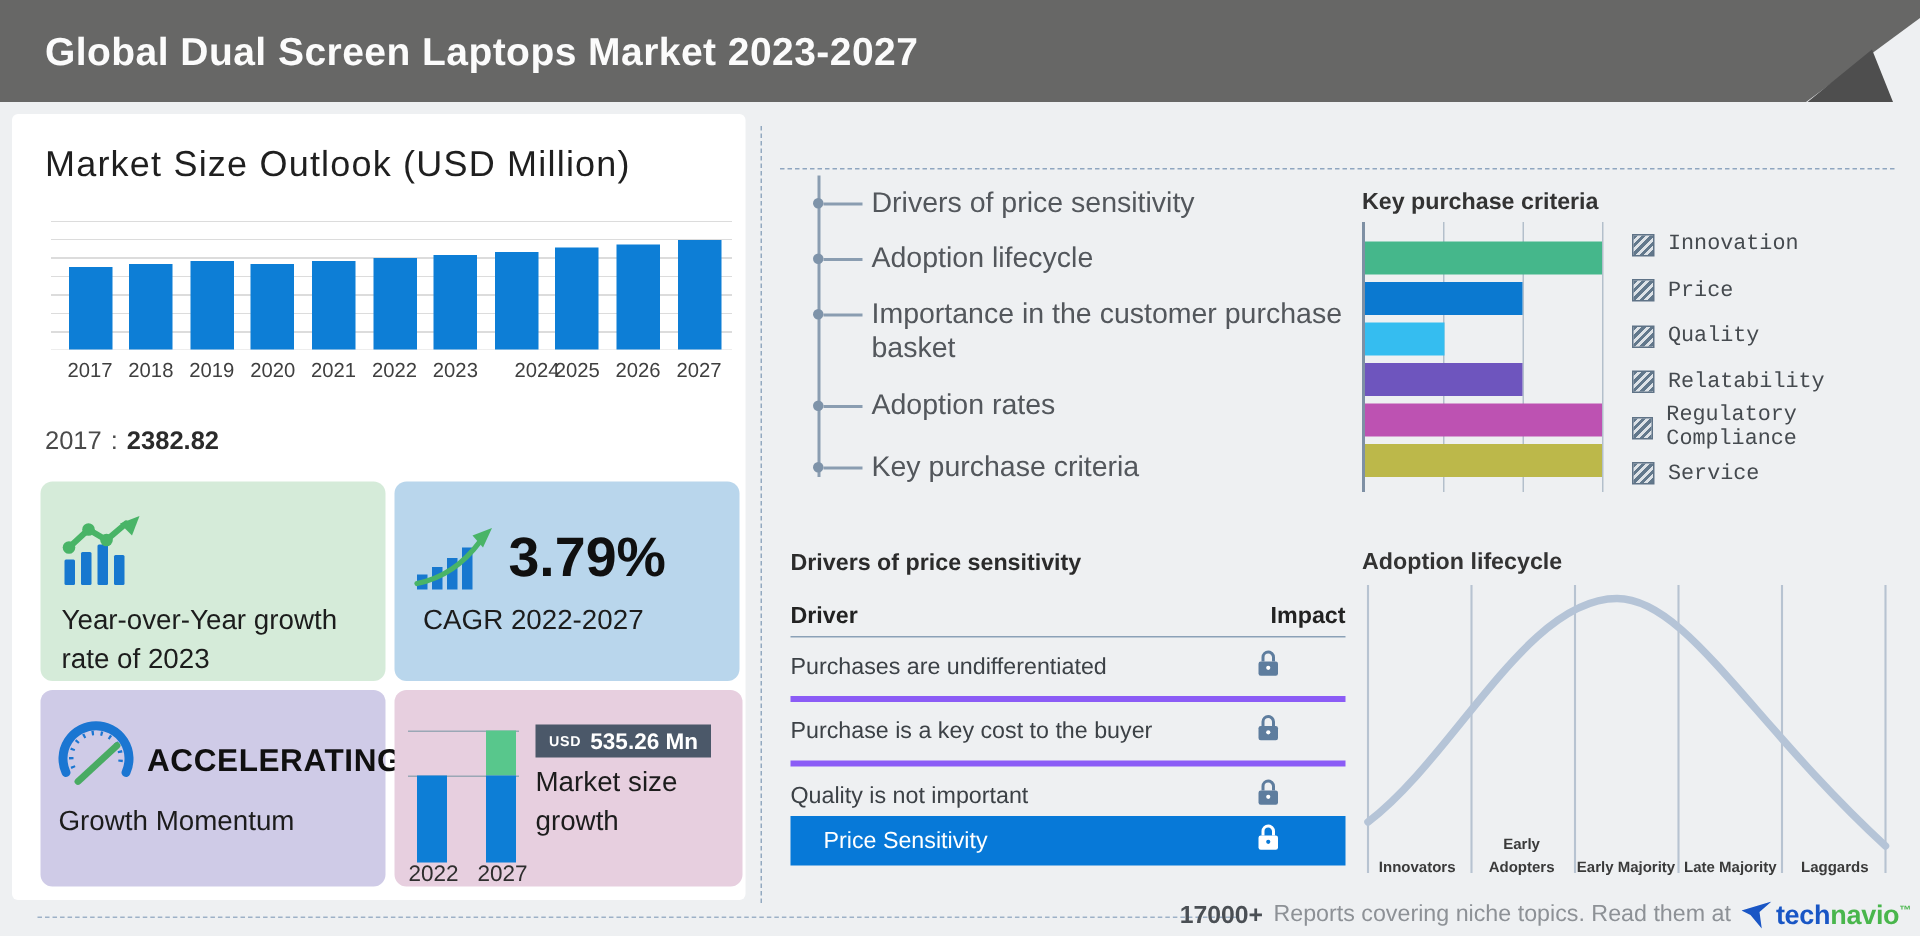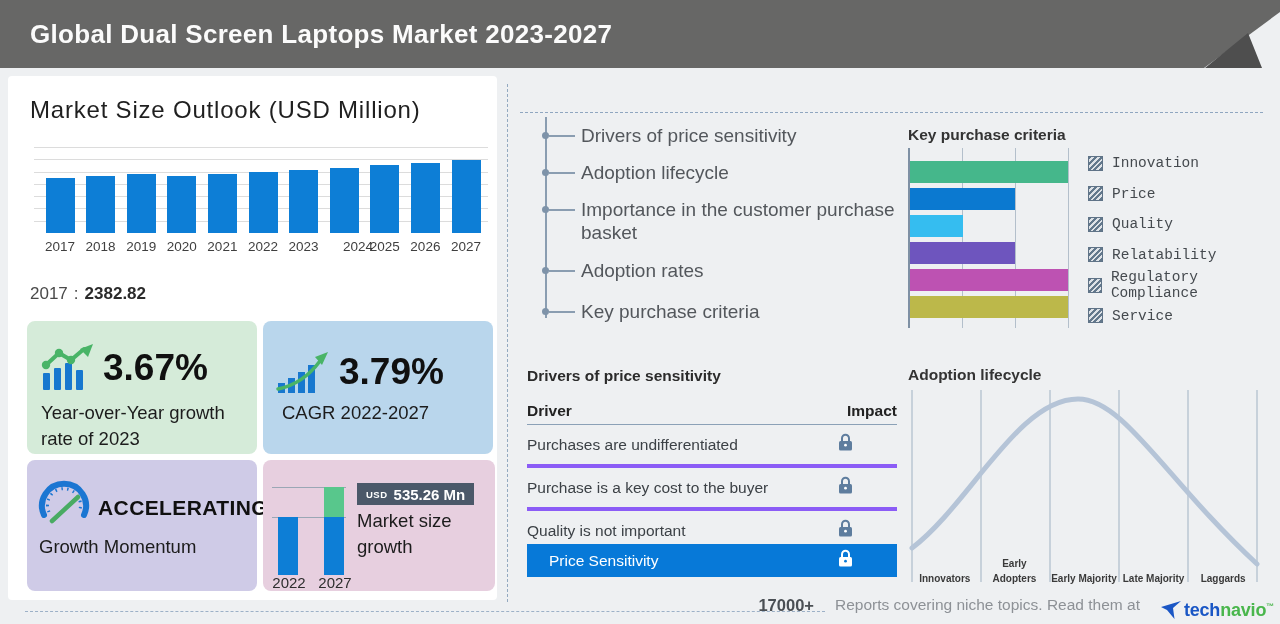--- a/index.html
+++ b/index.html
@@ -86,21 +86,21 @@
   .ps-hl-text{font-size:15.5px;color:#fff;padding-left:22px;text-align:right;}
   .ps-hl .lock{margin-right:44px;}
 
   
   .al-title{position:absolute;left:908px;top:366px;font-size:15.5px;font-weight:bold;color:#333;}
   .al-chart{position:absolute;left:908px;top:388px;}
   .al-labels{position:absolute;left:910px;top:543px;width:348px;height:43px;display:flex;align-items:flex-end;}
   .al-label{width:69.6px;text-align:center;font-size:10px;font-weight:bold;color:#3a3a3a;line-height:15px;}
 
   
-  .foot{position:absolute;right:6px;top:596px;height:28px;display:flex;gap:21px;}
+  .foot{position:absolute;right:6px;top:596px;height:28px;display:flex;align-items:center;gap:7px;}
   .foot-count{font-size:16.5px;font-weight:bold;color:#4a4f54;}
   .foot-text{font-size:15.5px;color:#8d9196;}
   .brand{display:flex;align-items:center;gap:3px;}
   .brand-text{font-size:18px;font-weight:bold;letter-spacing:-.2px;}
   .brand-first{color:#1956c5;}
   .brand-second{color:#49b64c;}
   .brand-tm{font-size:8px;color:#49b64c;vertical-align:super;}
 </style>
 </head>
 <body>
@@ -153,21 +153,20 @@
       <rect x="3" y="30" width="7" height="17" rx="1" fill="#1778cf"></rect>
       <rect x="14" y="25" width="7" height="22" rx="1" fill="#1778cf"></rect>
       <rect x="25" y="20" width="7" height="27" rx="1" fill="#1778cf"></rect>
       <rect x="36" y="27" width="7" height="20" rx="1" fill="#1778cf"></rect>
       <path d="M6 22 L19 10 L31 17 L44 6" fill="none" stroke="#49b467" stroke-width="4" stroke-linecap="round"></path>
       <circle cx="6" cy="22" r="4.2" fill="#49b467"></circle>
       <circle cx="19" cy="10" r="4.2" fill="#49b467"></circle>
       <circle cx="31" cy="17" r="4.2" fill="#49b467"></circle>
       <polygon points="40,6 53,1 48,14" fill="#49b467"></polygon>
     </svg>
-    <div class="big-val" style="left:76px;top:26px">3.67%</div>
     <div class="box-label" style="left:14px;top:79px;width:205px">Year-over-Year growth rate of 2023</div>
   </div>
 
   <div class="box box-blue">
     <svg style="position:absolute;left:13px;top:30px" width="54" height="44" viewBox="0 0 54 44">
       <rect x="2" y="32" width="7" height="10" fill="#1778cf"></rect>
       <rect x="12" y="27" width="7" height="15" fill="#1778cf"></rect>
       <rect x="22" y="21" width="7" height="21" fill="#1778cf"></rect>
       <rect x="32" y="14" width="7" height="28" fill="#1778cf"></rect>
       <path d="M2 38 Q27 33 44 10" fill="none" stroke="#49b467" stroke-width="3.5" stroke-linecap="round"></path>

